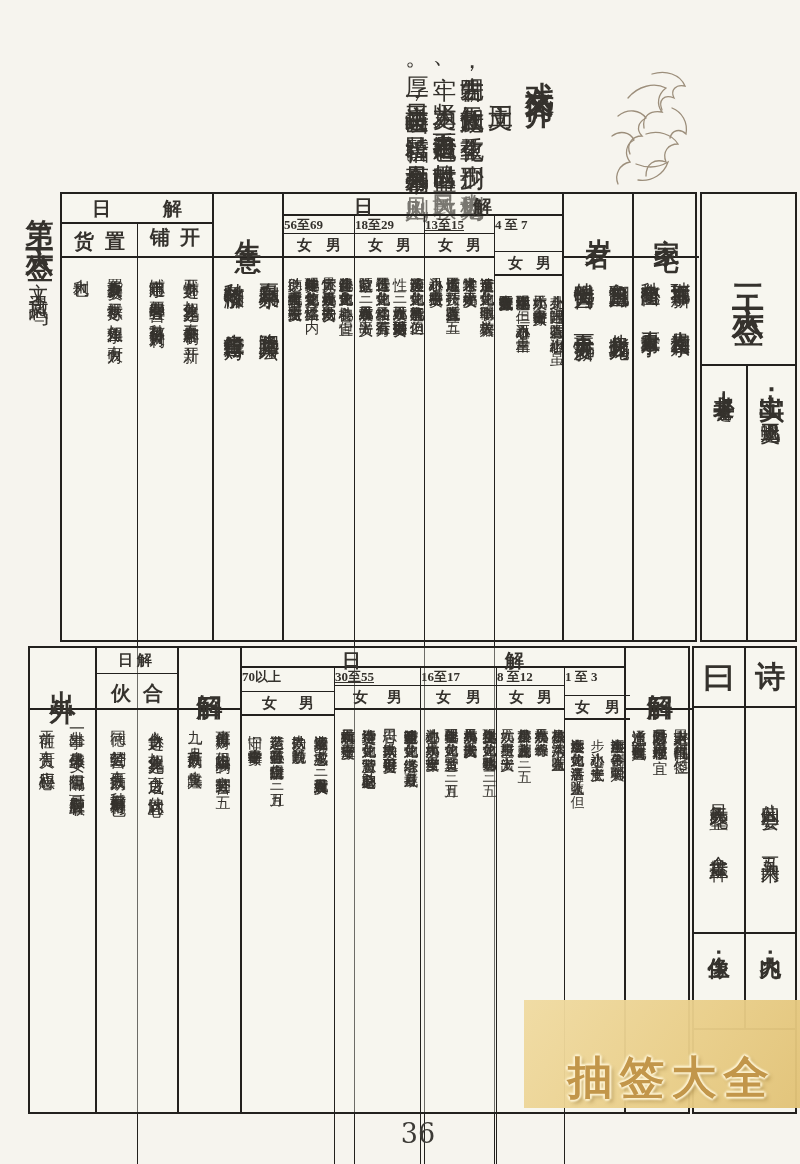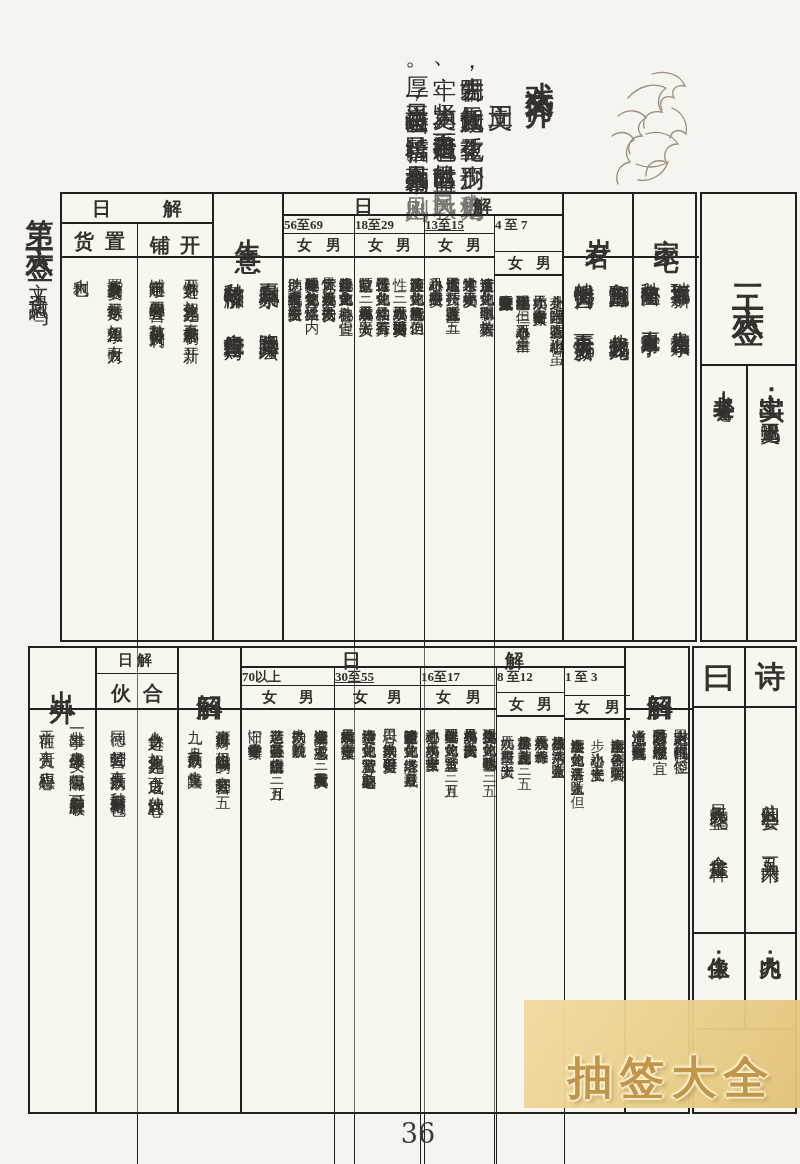--- a/index.html
+++ b/index.html
@@ -113,21 +113,21 @@
       <div class="ghead sp2 bb2" style="height:30px;padding:2px 30px 0;">日解</div>
       <div class="hrow" style="flex:1;">
         <div class="col" style="width:75px;">
           <div class="subhead sp2 bb2" style="height:34px;padding:4px 12px 0;">货置</div>
           <div class="cell">
               <div class="vb fz16-34">置货春夏勿贪取　候于秋冬月　如鱼得水　有大财
 大利也</div>
             </div>
         </div>
         <div class="col bl1" style="width:75px;">
-          <div class="subhead sp2 bb2" style="height:34px;padding:8px 12px 0;">铺开</div>
+          <div class="subhead sp2 bb2" style="height:34px;padding:0 12px 0;">铺开</div>
           <div class="cell">
               <div class="vb fz16-34">卜开铺之卦　如鱼化龙之兆　春夏磨苦小利，新开
 铺定有小阻　但要有胆智经营　秋冬月可得大财利</div>
             </div>
         </div>
       </div>
     </div>
 
     <div class="col bl2" style="width:70px;">
       <div class="bb2 ctr" style="height:64px;">
@@ -252,21 +252,21 @@
       <div class="cell">
           <div class="vb fz15-28">生意可得厚财　但恐上春阻隔少利　宜刻苦经营　五
 九　十一月有贵人扶助　生意兴隆</div>
         </div>
     </div>
 
     <div class="col bl2" style="width:384px;">
       <div class="ghead sp2 bb2" style="height:20px;padding:0 100px;">日解</div>
       <div class="hrow" style="flex:1;">
         <div class="col" style="width:92px;">
-          <div class="range bb1" style="height:18px;">70以上</div>
+          <div class="range bb1" style="height:24px;">70以上</div>
           <div class="mf sp2 bb2" style="height:24px;padding:2px 20px 0;">女男</div>
           <div class="cell">
               <div class="vb fz15-22">福造老运安康　忠诚老实　三　五月虽有灾疾无妨
 贵人扶助　晚景胜前
 慈造老运　虽有旺益子孙　但防暗疾上身　三　五月
 守旧　幸吉星守命平安</div>
             </div>
         </div>
         <div class="col bl1" style="width:86px;">
           <div class="range bb1" style="height:18px;text-decoration:underline;">30至55</div>
@@ -282,21 +282,21 @@
           <div class="range bb1" style="height:18px;">16至17</div>
           <div class="mf sp2 bb2" style="height:24px;padding:2px 15px 0;">女男</div>
           <div class="cell">
               <div class="vb fz14-19">祥造现年交上美运　如鱼化龙　凡事聪明特达　三　五
 月虽有小疾无妨　贵人扶助出入平安
 王造现年时令佳美　如鱼化龙　贤玉智慧　三　五月
 池井边小心　虽小疾无妨　吉星守度平安</div>
             </div>
         </div>
         <div class="col bl1" style="width:68px;">
-          <div class="range bb1" style="height:25px;">8 至12</div>
+          <div class="range bb1" style="height:18px;">8 至12</div>
           <div class="mf sp2 bb2" style="height:24px;padding:2px 12px 0;">女男</div>
           <div class="cell">
               <div class="vb fz14-17">小孩根基足养　八字清秀　有旺益上人
 月有小疾无妨　寿命绵长
 小女根苗足养　利益上人并茂　三　五
 疾无妨　吉星照身　出入平安</div>
             </div>
         </div>
         <div class="col bl1" style="flex:1;">
           <div class="range bb1" style="height:28px;">1 至 3</div>

